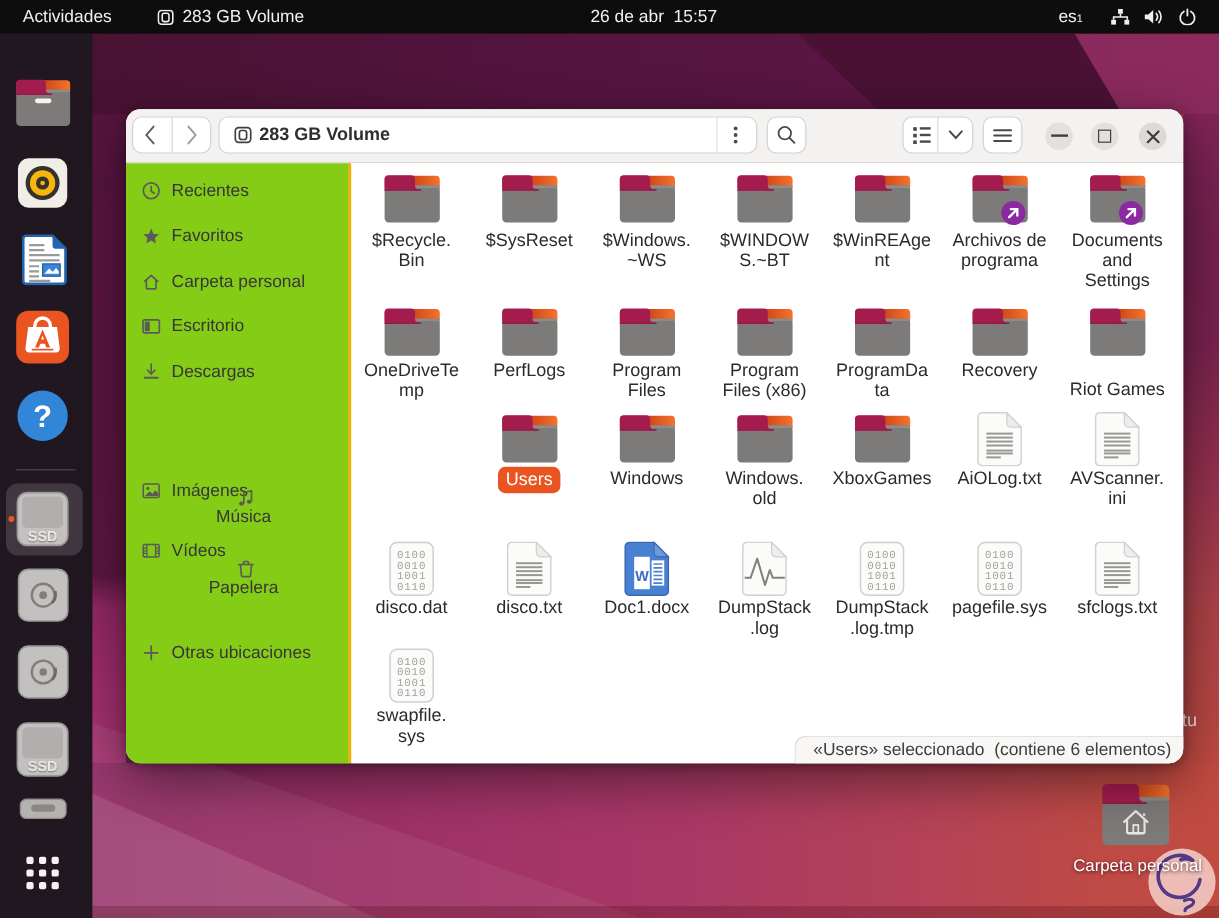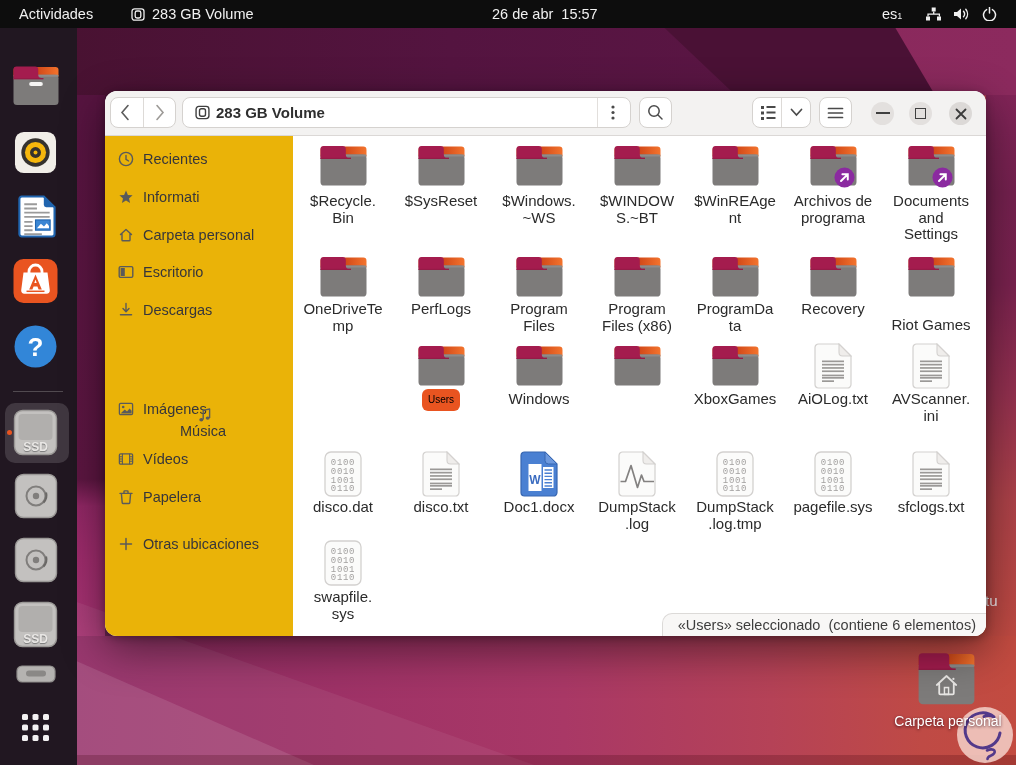--- a/index.html
+++ b/index.html
@@ -33,42 +33,42 @@
   
   #dock{left:0;top:28px;width:77px;height:737px;background:#211721;}
   .dicon{position:absolute;left:0;width:71px;display:flex;justify-content:center;}
   
   #win{left:105px;top:91px;width:881px;height:545px;border-radius:12px;
        background:#ffffff;box-shadow:0 14px 44px rgba(0,0,0,0.48),0 2px 8px rgba(0,0,0,0.30);}
   #hdr{left:0;top:0;width:881px;height:44px;background:#f3f2f1;
        border-bottom:1px solid #dbd8d6;border-radius:12px 12px 0 0;}
   .hbtn{position:absolute;top:6px;height:31px;background:#fff;border:1px solid #d5d2cf;
         border-radius:8px;box-sizing:border-box;}
-  #sidebar{left:0;top:45px;width:188px;height:500px;background:#eab308;
+  #sidebar{left:0;top:45px;width:188px;height:500px;background:#84cc16;
            border-right:3px solid #eab308;border-radius:0 0 0 12px;box-sizing:border-box;}
   .srow{position:absolute;left:0;width:187px;height:30px;display:flex;align-items:center;}
   .srow svg{margin-left:13px;flex:none;}
   .srow span{margin-left:9px;font-size:14.5px;color:#37363a;}
   #content{left:188px;top:45px;width:693px;height:500px;background:#fff;
            border-radius:0 0 12px 0;}
   .cell{position:absolute;width:98px;text-align:center;}
   .cell .lbl{font-size:15px;line-height:16.5px;color:#2b2b2b;margin-top:6px;}
   .cell svg{display:block;margin:0 auto;}
   .em{position:absolute;left:50px;top:22px;}
   #status{position:absolute;right:0;bottom:0;height:23px;background:#f8f7f6;
           border-top:1px solid #dcdad8;border-left:1px solid #dcdad8;
           border-radius:10px 0 12px 0;font-size:14.5px;color:#3d3d3d;
           display:flex;align-items:center;padding:0 10px 0 15px;box-sizing:border-box;}
   
   #deskicon{left:917px;top:652px;width:58px;text-align:center;}
   #desklbl{left:886px;top:713px;width:124px;text-align:center;color:#fff;font-size:14px;
            text-shadow:0 1px 3px rgba(40,0,20,0.8);}
   #tu{left:985px;top:592px;color:#f4eef1;font-size:15px;}
-  .ulabel{display:inline-block;background:#e95420;color:#000000;border-radius:6px;
-          padding:2px 6px 3px;font-size:10px;line-height:17px;}
+  .ulabel{display:inline-block;background:#e95420;color:#ffffff;border-radius:6px;
+          padding:2px 6px 3px;font-size:15px;line-height:17px;}
 </style>
 </head>
 <body>
 <div id="wall" class="abs"></div>
 <div id="bandtop" class="abs">
     <div class="p1"></div>
     <div class="p3"></div>
   </div>
 <div id="stripleft" class="abs"></div>
 <div id="stripright" class="abs"></div>
@@ -349,21 +349,21 @@
         <svg width="16" height="16" viewBox="0 0 16 16">
           <circle cx="8" cy="8" r="6.6" fill="none" stroke="#5a5a5a" stroke-width="1.4"></circle>
           <path d="M8 4.4 V8.4 L10.6 10" stroke="#5a5a5a" stroke-width="1.4" fill="none" stroke-linecap="round"></path>
         </svg>
         <span>Recientes</span>
       </div>
     <div class="srow" style="top:46px;">
         <svg width="16" height="16" viewBox="0 0 16 16">
           <path d="M8 1.4 L9.9 5.9 14.6 6.3 11 9.4 12.1 14 8 11.5 3.9 14 5 9.4 1.4 6.3 6.1 5.9 z" fill="#5a5a5a"></path>
         </svg>
-        <span>Informati</span>
+        <span>Favoritos</span>
       </div>
     <div class="srow" style="top:84px;">
         <svg width="16" height="16" viewBox="0 0 16 16">
           <path d="M2.5 7.5 L8 2.5 L13.5 7.5 M4 6.5 V13 a0.8 0.8 0 0 0 0.8 0.8 h6.4 A0.8 0.8 0 0 0 12 13 V6.5" fill="none" stroke="#5a5a5a" stroke-width="1.4" stroke-linecap="round" stroke-linejoin="round"></path>
         </svg>
         <span>Carpeta personal</span>
       </div>
     <div class="srow" style="top:121px;">
         <svg width="16" height="16" viewBox="0 0 16 16">
           <rect x="1.2" y="2.6" width="13.6" height="10.8" rx="1.4" fill="none" stroke="#5a5a5a" stroke-width="1.4"></rect>
@@ -394,21 +394,21 @@
         </svg>
         <span>Música</span>
       </div>
     <div class="srow" style="top:308px;">
         <svg width="16" height="16" viewBox="0 0 16 16">
           <rect x="1.4" y="2.8" width="13.2" height="10.4" rx="1.3" fill="none" stroke="#5a5a5a" stroke-width="1.3"></rect>
           <path d="M4.4 2.8 v10.4 M11.6 2.8 v10.4 M1.4 5.8 h3 M1.4 8 h3 M1.4 10.2 h3 M11.6 5.8 h3 M11.6 8 h3 M11.6 10.2 h3" stroke="#5a5a5a" stroke-width="1.1"></path>
         </svg>
         <span>Vídeos</span>
       </div>
-    <div class="srow" style="top:346px;">
+    <div class="srow" style="top:330px;flex-direction:column;">
         <svg width="16" height="16" viewBox="0 0 16 16">
           <path d="M3.4 4.6 L4.2 13.6 a1 1 0 0 0 1 0.9 h5.6 a1 1 0 0 0 1-0.9 L12.6 4.6" fill="none" stroke="#5a5a5a" stroke-width="1.4"></path>
           <path d="M2 4.4 h12 M6 4.2 V2.6 a0.7 0.7 0 0 1 0.7-0.7 h2.6 a0.7 0.7 0 0 1 0.7 0.7 V4.2" fill="none" stroke="#5a5a5a" stroke-width="1.4" stroke-linecap="round"></path>
         </svg>
         <span>Papelera</span>
       </div>
     <div class="srow" style="top:393px;">
         <svg width="16" height="16" viewBox="0 0 16 16">
           <path d="M8 2.5 V13.5 M2.5 8 H13.5" stroke="#5a5a5a" stroke-width="1.5" stroke-linecap="round"></path>
         </svg>
@@ -518,20 +518,21 @@
     <div class="cell" style="left:197px;top:209px;">
         <svg width="47" height="41">
           <use href="#folder"></use>
         </svg>
         <div class="lbl" style="margin-top:5px">Windows</div>
       </div>
     <div class="cell" style="left:295px;top:209px;">
         <svg width="47" height="41">
           <use href="#folder"></use>
         </svg>
+        <div class="lbl" style="margin-top:5px">Windows.<br>old</div>
       </div>
     <div class="cell" style="left:393px;top:209px;">
         <svg width="47" height="41">
           <use href="#folder"></use>
         </svg>
         <div class="lbl" style="margin-top:5px">XboxGames</div>
       </div>
     <div class="cell" style="left:491px;top:207px;">
         <svg width="38" height="46">
           <use href="#ftxt"></use>

